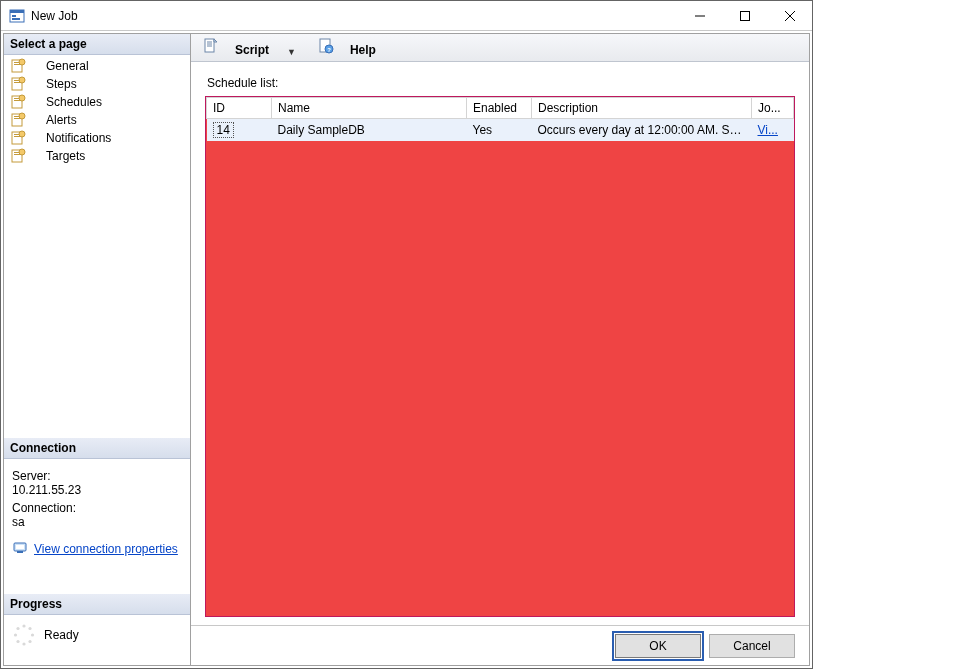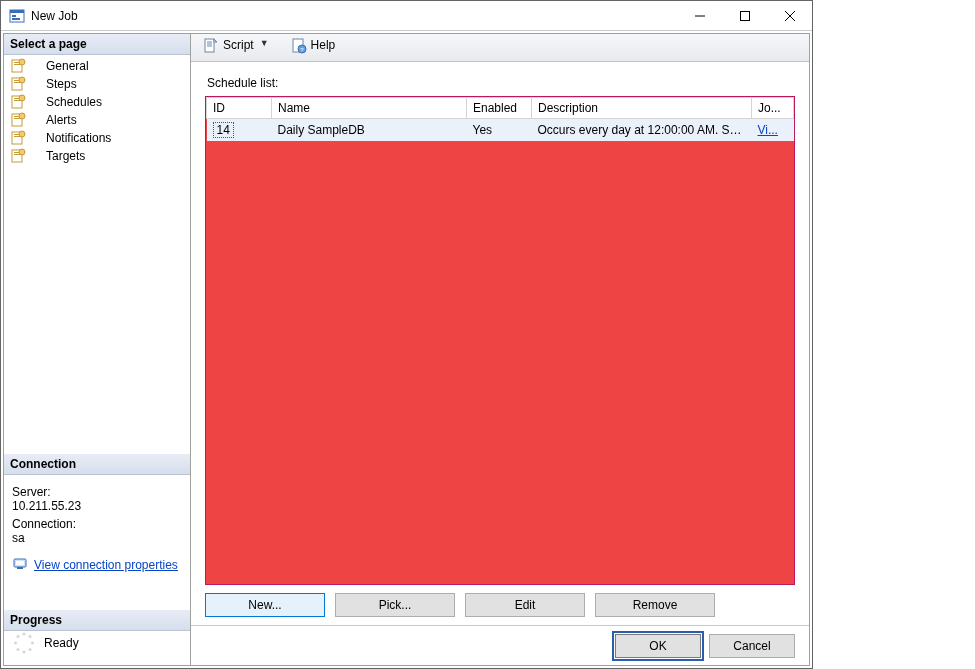--- a/index.html
+++ b/index.html
@@ -18,27 +18,27 @@
   .left { width:187px; display:flex; flex-direction:column; border-right:1px solid #a0a0a0; background:#fff; }
   .section-head { background:linear-gradient(#e8ecf6,#d6deec); border-bottom:1px solid #b9c3d6; padding:3px 6px; font-weight:bold; }
   .pages { padding:2px 0; }
   .page-item { display:flex; align-items:center; gap:20px; padding:1px 6px; cursor:default; }
   .page-item .picon { width:16px; height:16px; flex:0 0 16px; display:flex; align-items:center; justify-content:center; }
   .page-item span.link { color:#000; }
   .connection { padding:6px 8px; }
   .connection .lbl { margin-top:4px; }
   .connection .viewconn { display:flex; align-items:center; gap:6px; margin-top:10px; }
   .connection .viewconn a { color:#0645c8; text-decoration:underline; cursor:pointer; }
-  .progress-row { display:flex; align-items:center; gap:8px; padding:0 8px; }
+  .progress-row { display:flex; align-items:center; gap:8px; padding:8px 8px; }
   .progress-icon { width:24px; height:24px; }
   .left .grow { flex:1; }
   
   .right { flex:1; display:flex; flex-direction:column; min-width:0; }
   .toolbar { height:28px; background:linear-gradient(#f6f7fa,#e8eaee); border-bottom:1px solid #bfc5cf; display:flex; align-items:center; padding:0 8px; gap:4px; }
-  .tool { display:flex; align-items:flex-start; gap:4px; padding:2px 4px; }
+  .tool { display:flex; align-items:flex-end; gap:16px; padding:2px 4px;font-weight:bold; }
   .tool .caret { font-size:9px; color:#333; margin-left:2px; }
   .content { flex:1; padding:10px 14px 8px 14px; display:flex; flex-direction:column; min-height:0; }
   .grid-wrap { flex:1; border:1px solid #be185d; background:#ef4444; min-height:0; overflow:hidden; display:flex; flex-direction:column; }
   table.grid { border-collapse:collapse; width:100%; table-layout:fixed; }
   table.grid th { text-align:left; font-weight:normal; background:#fff; border:1px solid #d4d4d4; padding:3px 6px; position:relative; }
   table.grid td { padding:3px 6px; border-bottom:0; white-space:nowrap; overflow:hidden; text-overflow:ellipsis; }
   tr.selrow td { background:#eaf1fb; }
   td.idcell span { display:inline-block; border:1px dotted #555; padding:0 3px; }
   td.link a { color:#0645c8; text-decoration:underline; cursor:pointer; }
   .btnrow { display:flex; gap:10px; margin-top:8px; }
@@ -241,34 +241,20 @@
               <tr class="selrow">
                 <td class="idcell"><span>14</span></td>
                 <td>Daily SampleDB</td>
                 <td>Yes</td>
                 <td>Occurs every day at 12:00:00 AM. Schedule will be used starting on 3/...</td>
                 <td class="link"><a>Vi...</a></td>
               </tr>
             </tbody>
           </table>
         </div>
-        <div class="btnrow">
-          <div class="btn primary">
-              <span>New...</span>
-            </div>
-          <div class="btn">
-              <span>Pick...</span>
-            </div>
-          <div class="btn">
-              <span>Edit</span>
-            </div>
-          <div class="btn">
-              <span>Remove</span>
-            </div>
-        </div>
       </div>
 
       <div class="footer">
         <div class="btn okbtn">
             <span>OK</span>
           </div>
         <div class="btn">
             <span>Cancel</span>
           </div>
       </div>

